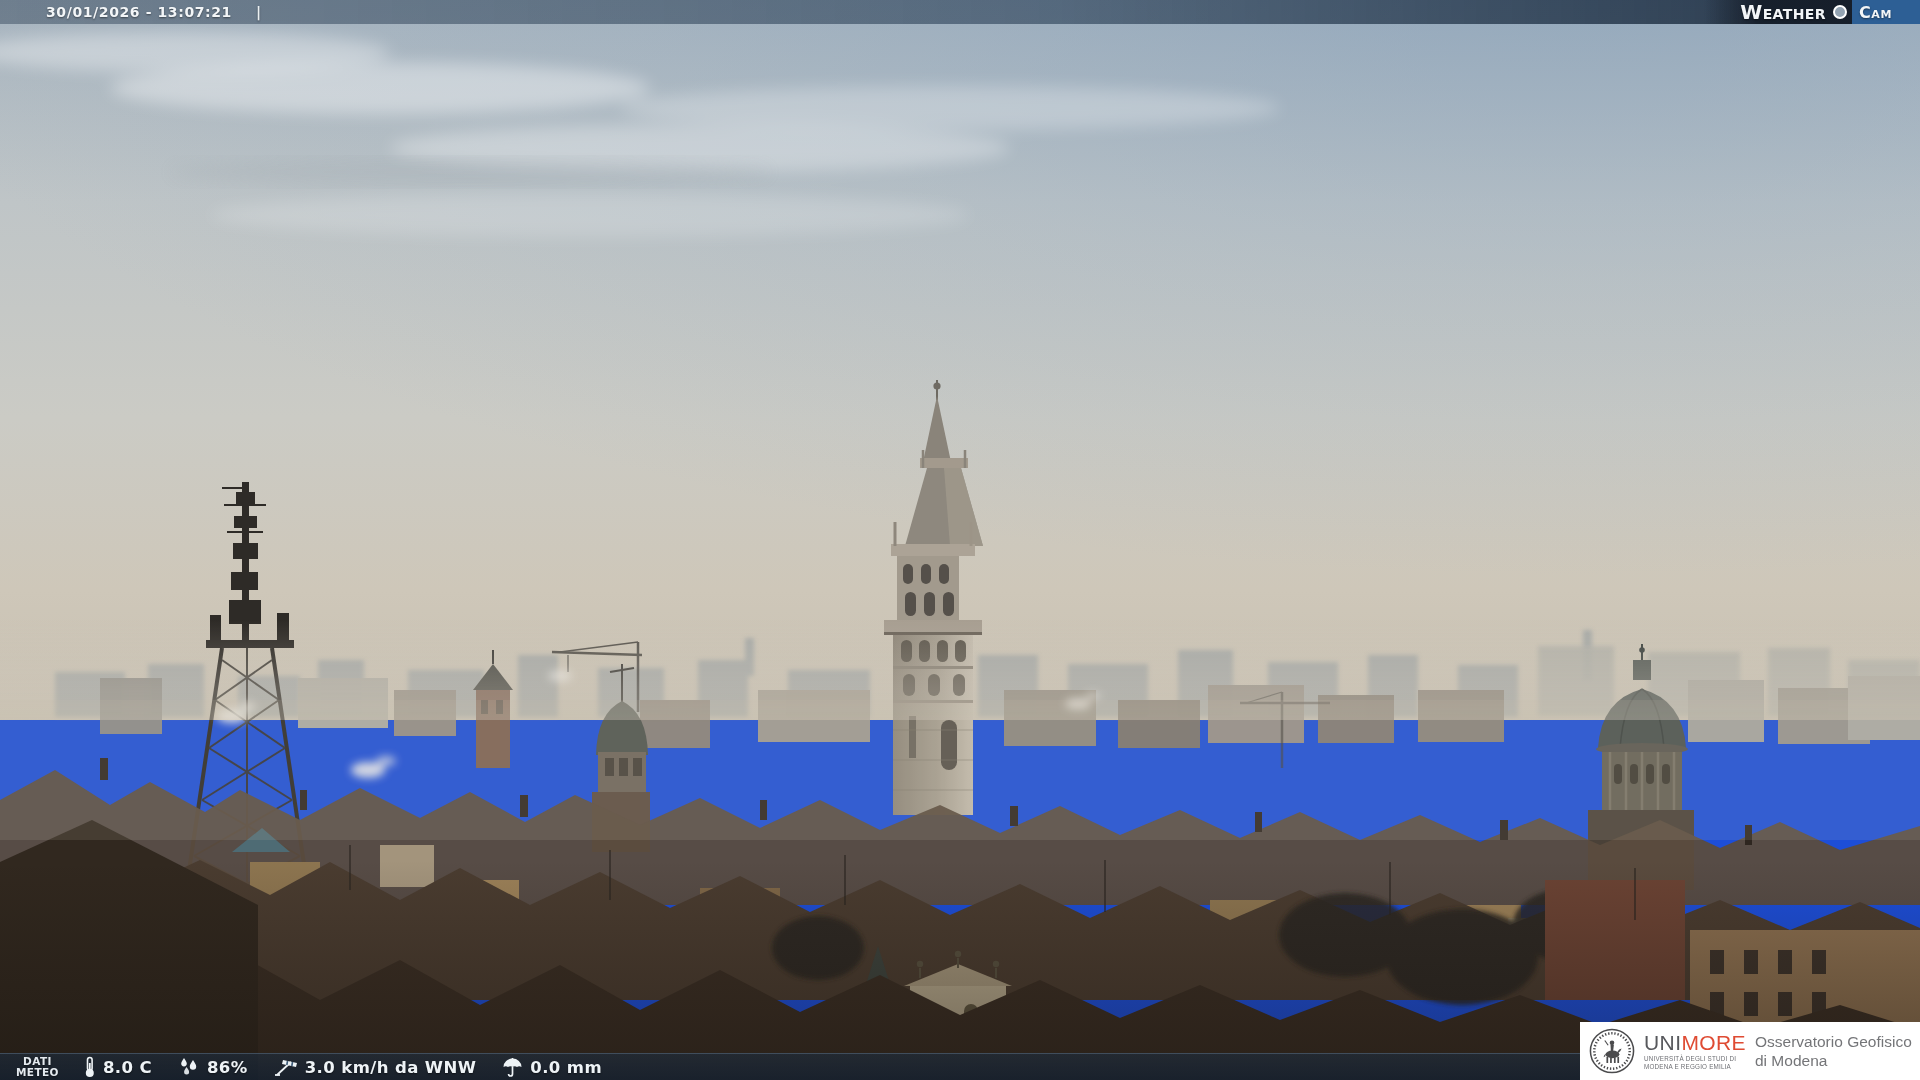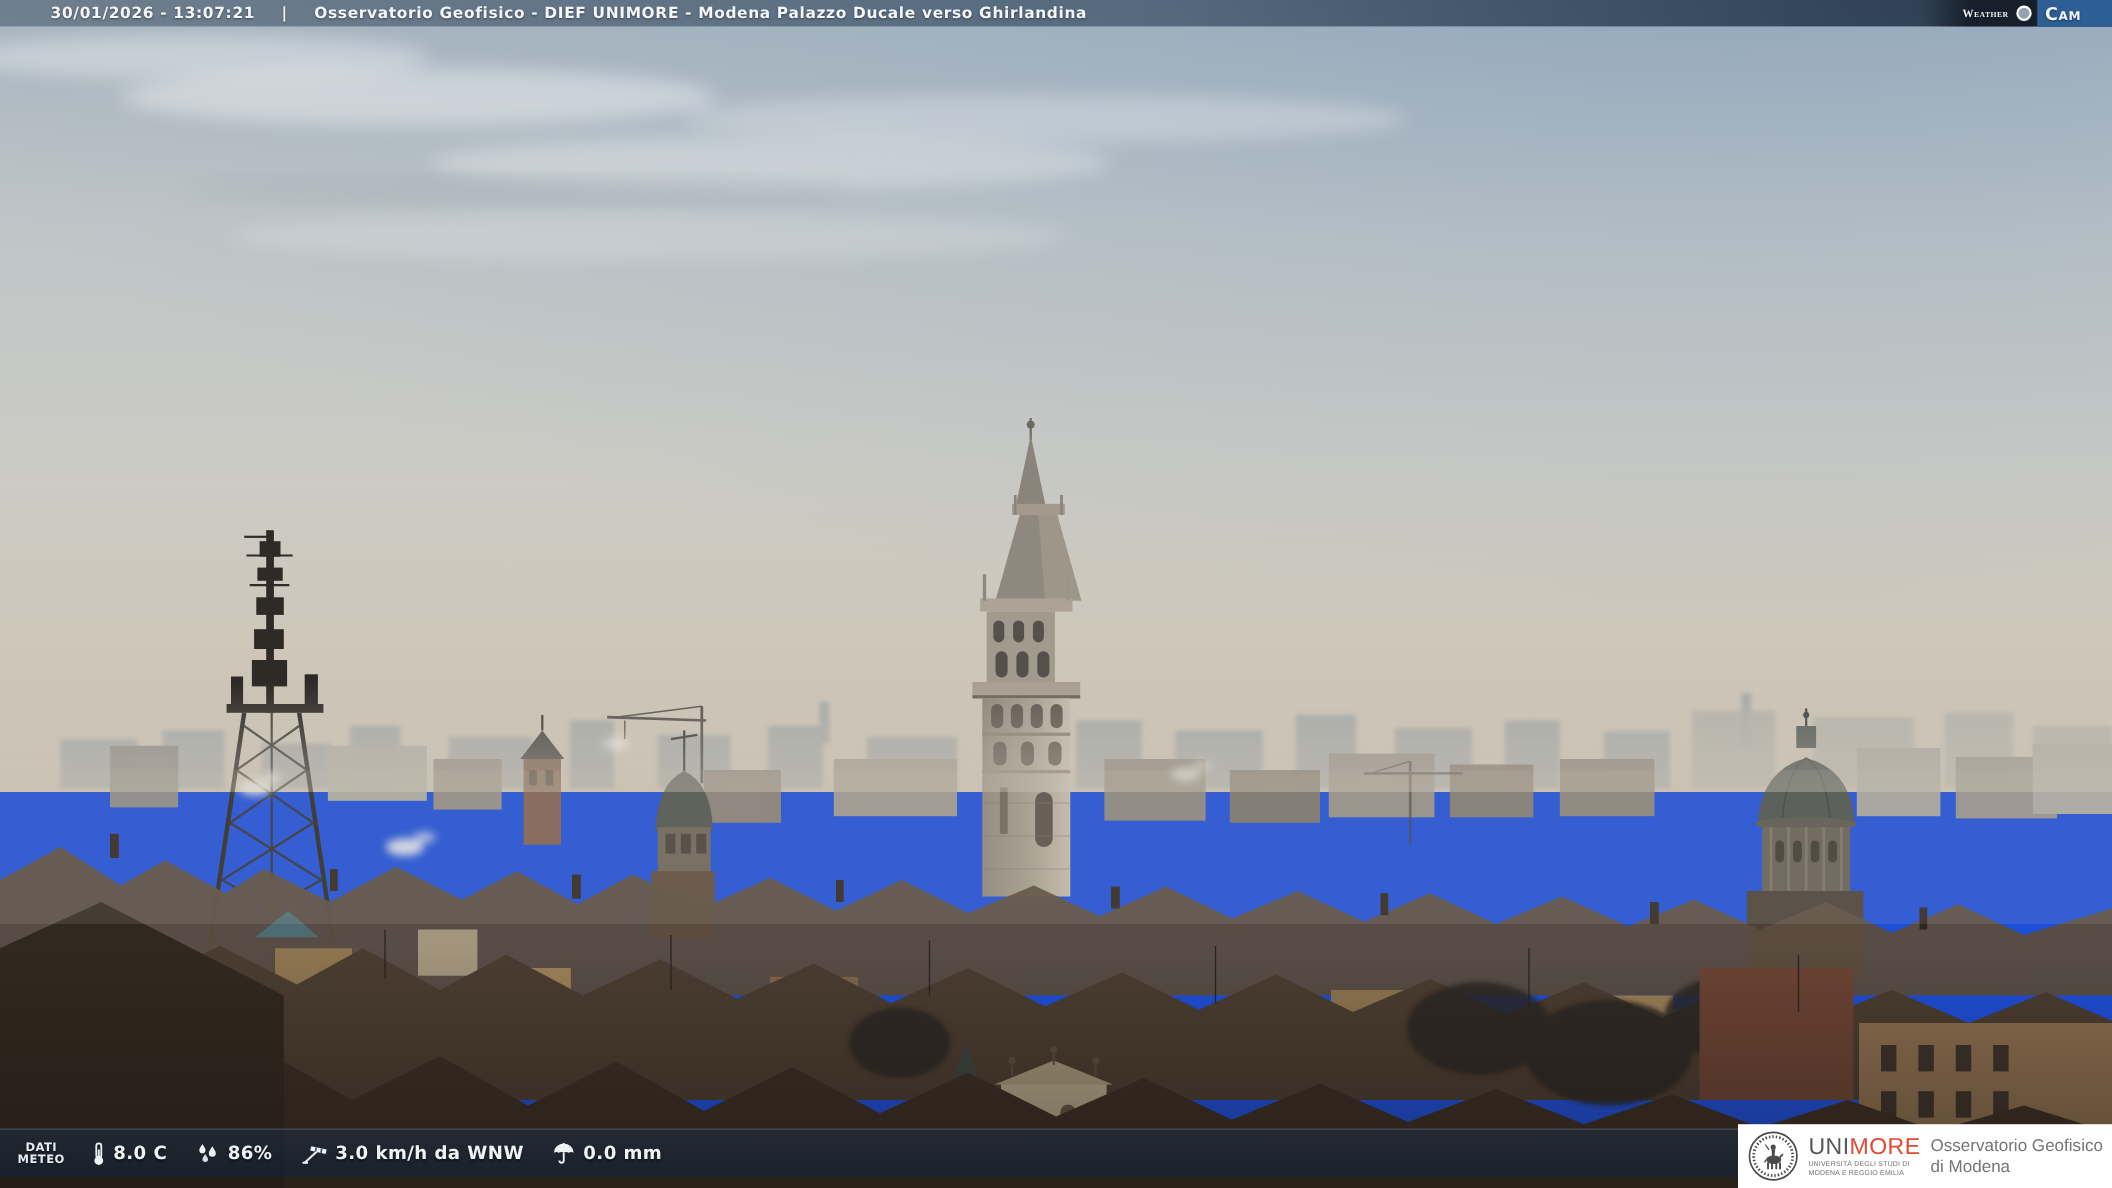--- a/index.html
+++ b/index.html
@@ -10,28 +10,28 @@
   
   .tbar{position:absolute;top:0;left:0;right:0;height:24px;z-index:3;
         display:flex;align-items:center;padding-left:46px;box-sizing:border-box;
         background:linear-gradient(90deg,rgba(28,48,70,.40) 0%,rgba(20,42,66,.52) 55%,rgba(12,27,46,.80) 100%);
         color:#f3f6f8;font-size:14px;font-weight:bold;letter-spacing:.6px;
         text-shadow:0 1px 2px rgba(0,0,0,.45);white-space:nowrap;}
   .tsep{margin:0 24px;opacity:.95;}
   .wclogo{margin-left:auto;height:100%;display:flex;align-items:center;
         padding-left:36px;
         background:linear-gradient(90deg,rgba(21,29,41,0) 0%,rgba(21,29,41,.93) 25%,rgba(21,29,41,.97) 100%);}
-  .wc-weather{font-variant-caps:small-caps;font-size:10px;font-weight:bold;letter-spacing:.4px;font-family:Liberation Serif, serif;}
+  .wc-weather{font-variant-caps:small-caps;font-size:20px;font-weight:bold;letter-spacing:.4px;}
   .wc-lens{width:10px;height:10px;border-radius:50%;background:#93a3b2;
         border:2.5px solid #ffffff;margin:0 5px 0 7px;flex:none;}
   .wc-cam{align-self:stretch;display:flex;align-items:center;background:#2d5f95;
         padding:0 28px 0 7px;font-variant-caps:small-caps;font-size:16px;font-weight:bold;}
 
   
-  .wbar{position:absolute;left:0;right:0;bottom:10px;height:44px;z-index:2;
+  .wbar{position:absolute;left:0;right:0;bottom:0;height:27px;z-index:2;
         display:flex;align-items:center;padding-left:16px;box-sizing:border-box;
         background:linear-gradient(rgba(27,47,70,.52),rgba(17,33,53,.68));
         border-top:1px solid rgba(165,195,220,.28);
         color:#eef3f6;font-weight:bold;font-size:16.5px;letter-spacing:.4px;
         text-shadow:0 1px 2px rgba(0,0,0,.5);white-space:nowrap;}
   .wlabel{font-size:10.5px;line-height:11px;text-align:center;letter-spacing:.4px;
         color:#e4eaef;margin-right:24px;}
   .reading{display:flex;align-items:center;gap:7px;margin-right:26px;}
   .reading svg{flex:none;}
 
@@ -373,21 +373,20 @@
     </g>
 
     <rect x="0" y="620" width="1920" height="100" fill="url(#haze)" opacity=".8"></rect>
     <rect x="0" y="700" width="1920" height="140" fill="#c4bcab" opacity=".14"></rect>
     <rect x="0" y="860" width="1920" height="220" fill="url(#vig)"></rect>
   </svg>
 
   <div class="tbar">
     <span>30/01/2026 - 13:07:21</span>
     <span class="tsep">|</span>
-    <span>Osservatorio Geofisico - DIEF UNIMORE - Modena Palazzo Ducale verso Ghirlandina</span>
     <div class="wclogo">
       <span class="wc-weather">Weather</span>
       <span class="wc-lens"></span>
       <span class="wc-cam">Cam</span>
     </div>
   </div>
 
   <div class="wbar">
     <div class="wlabel">
       <div>DATI</div>

